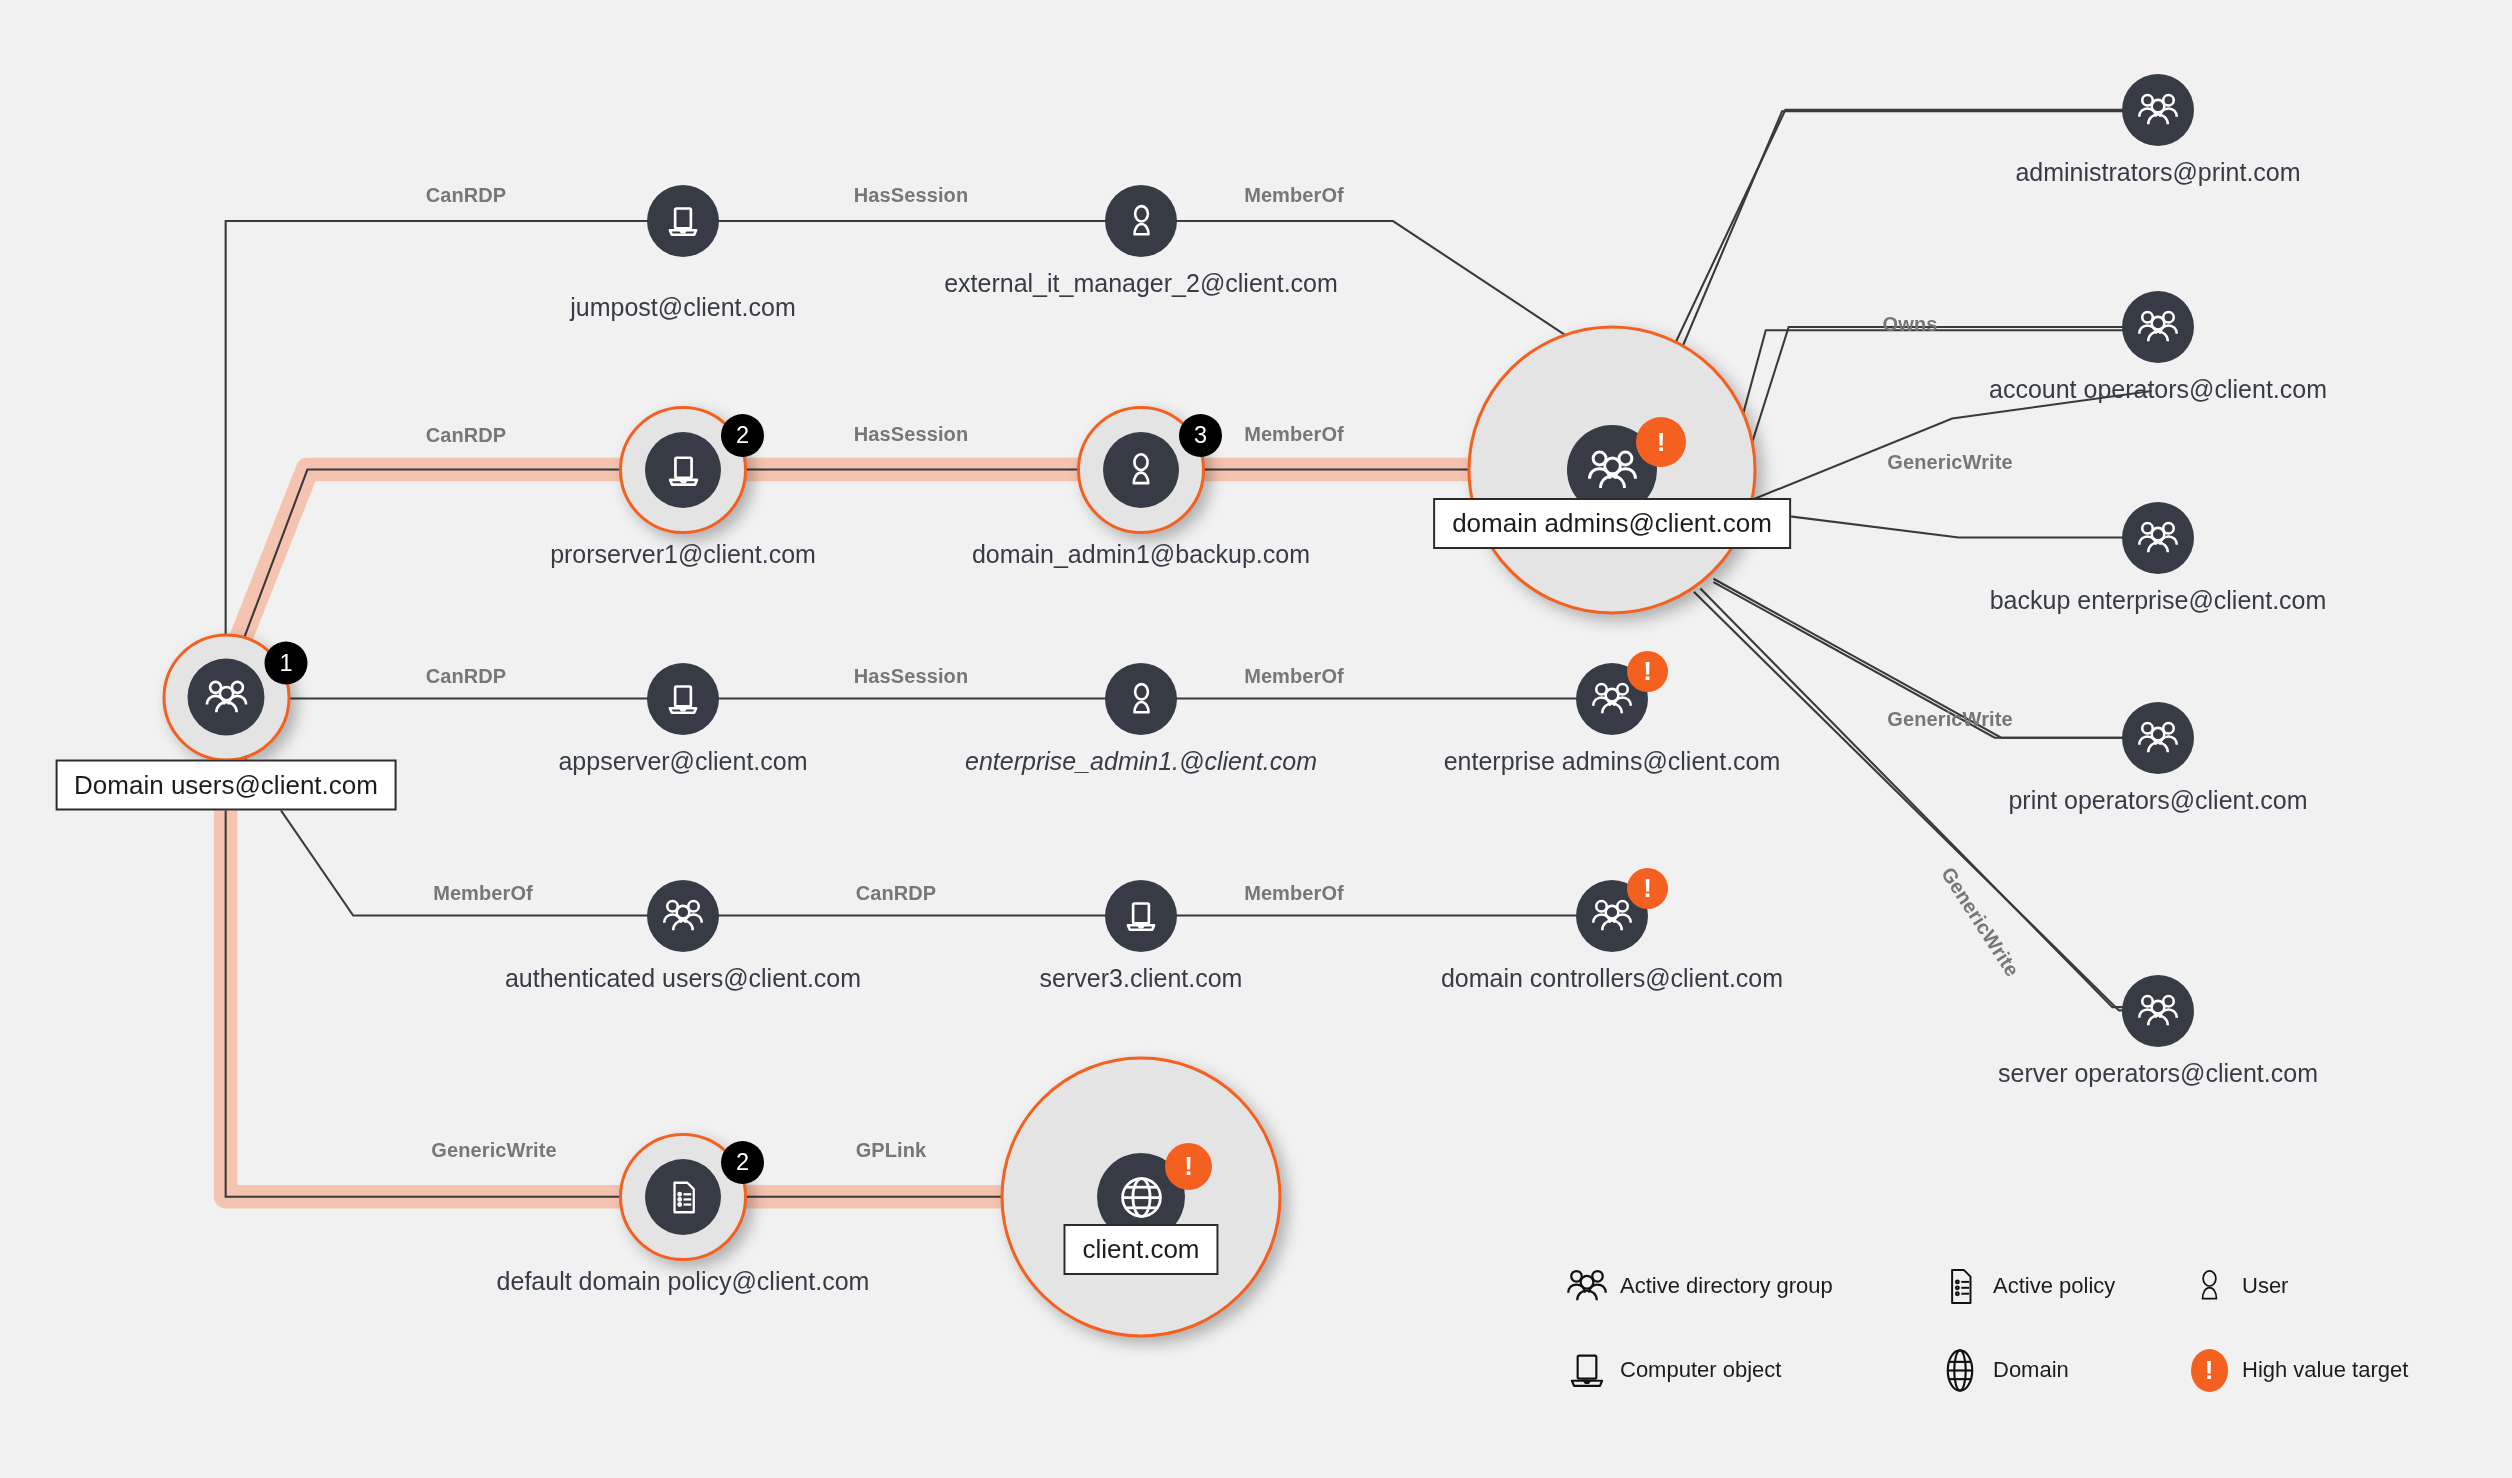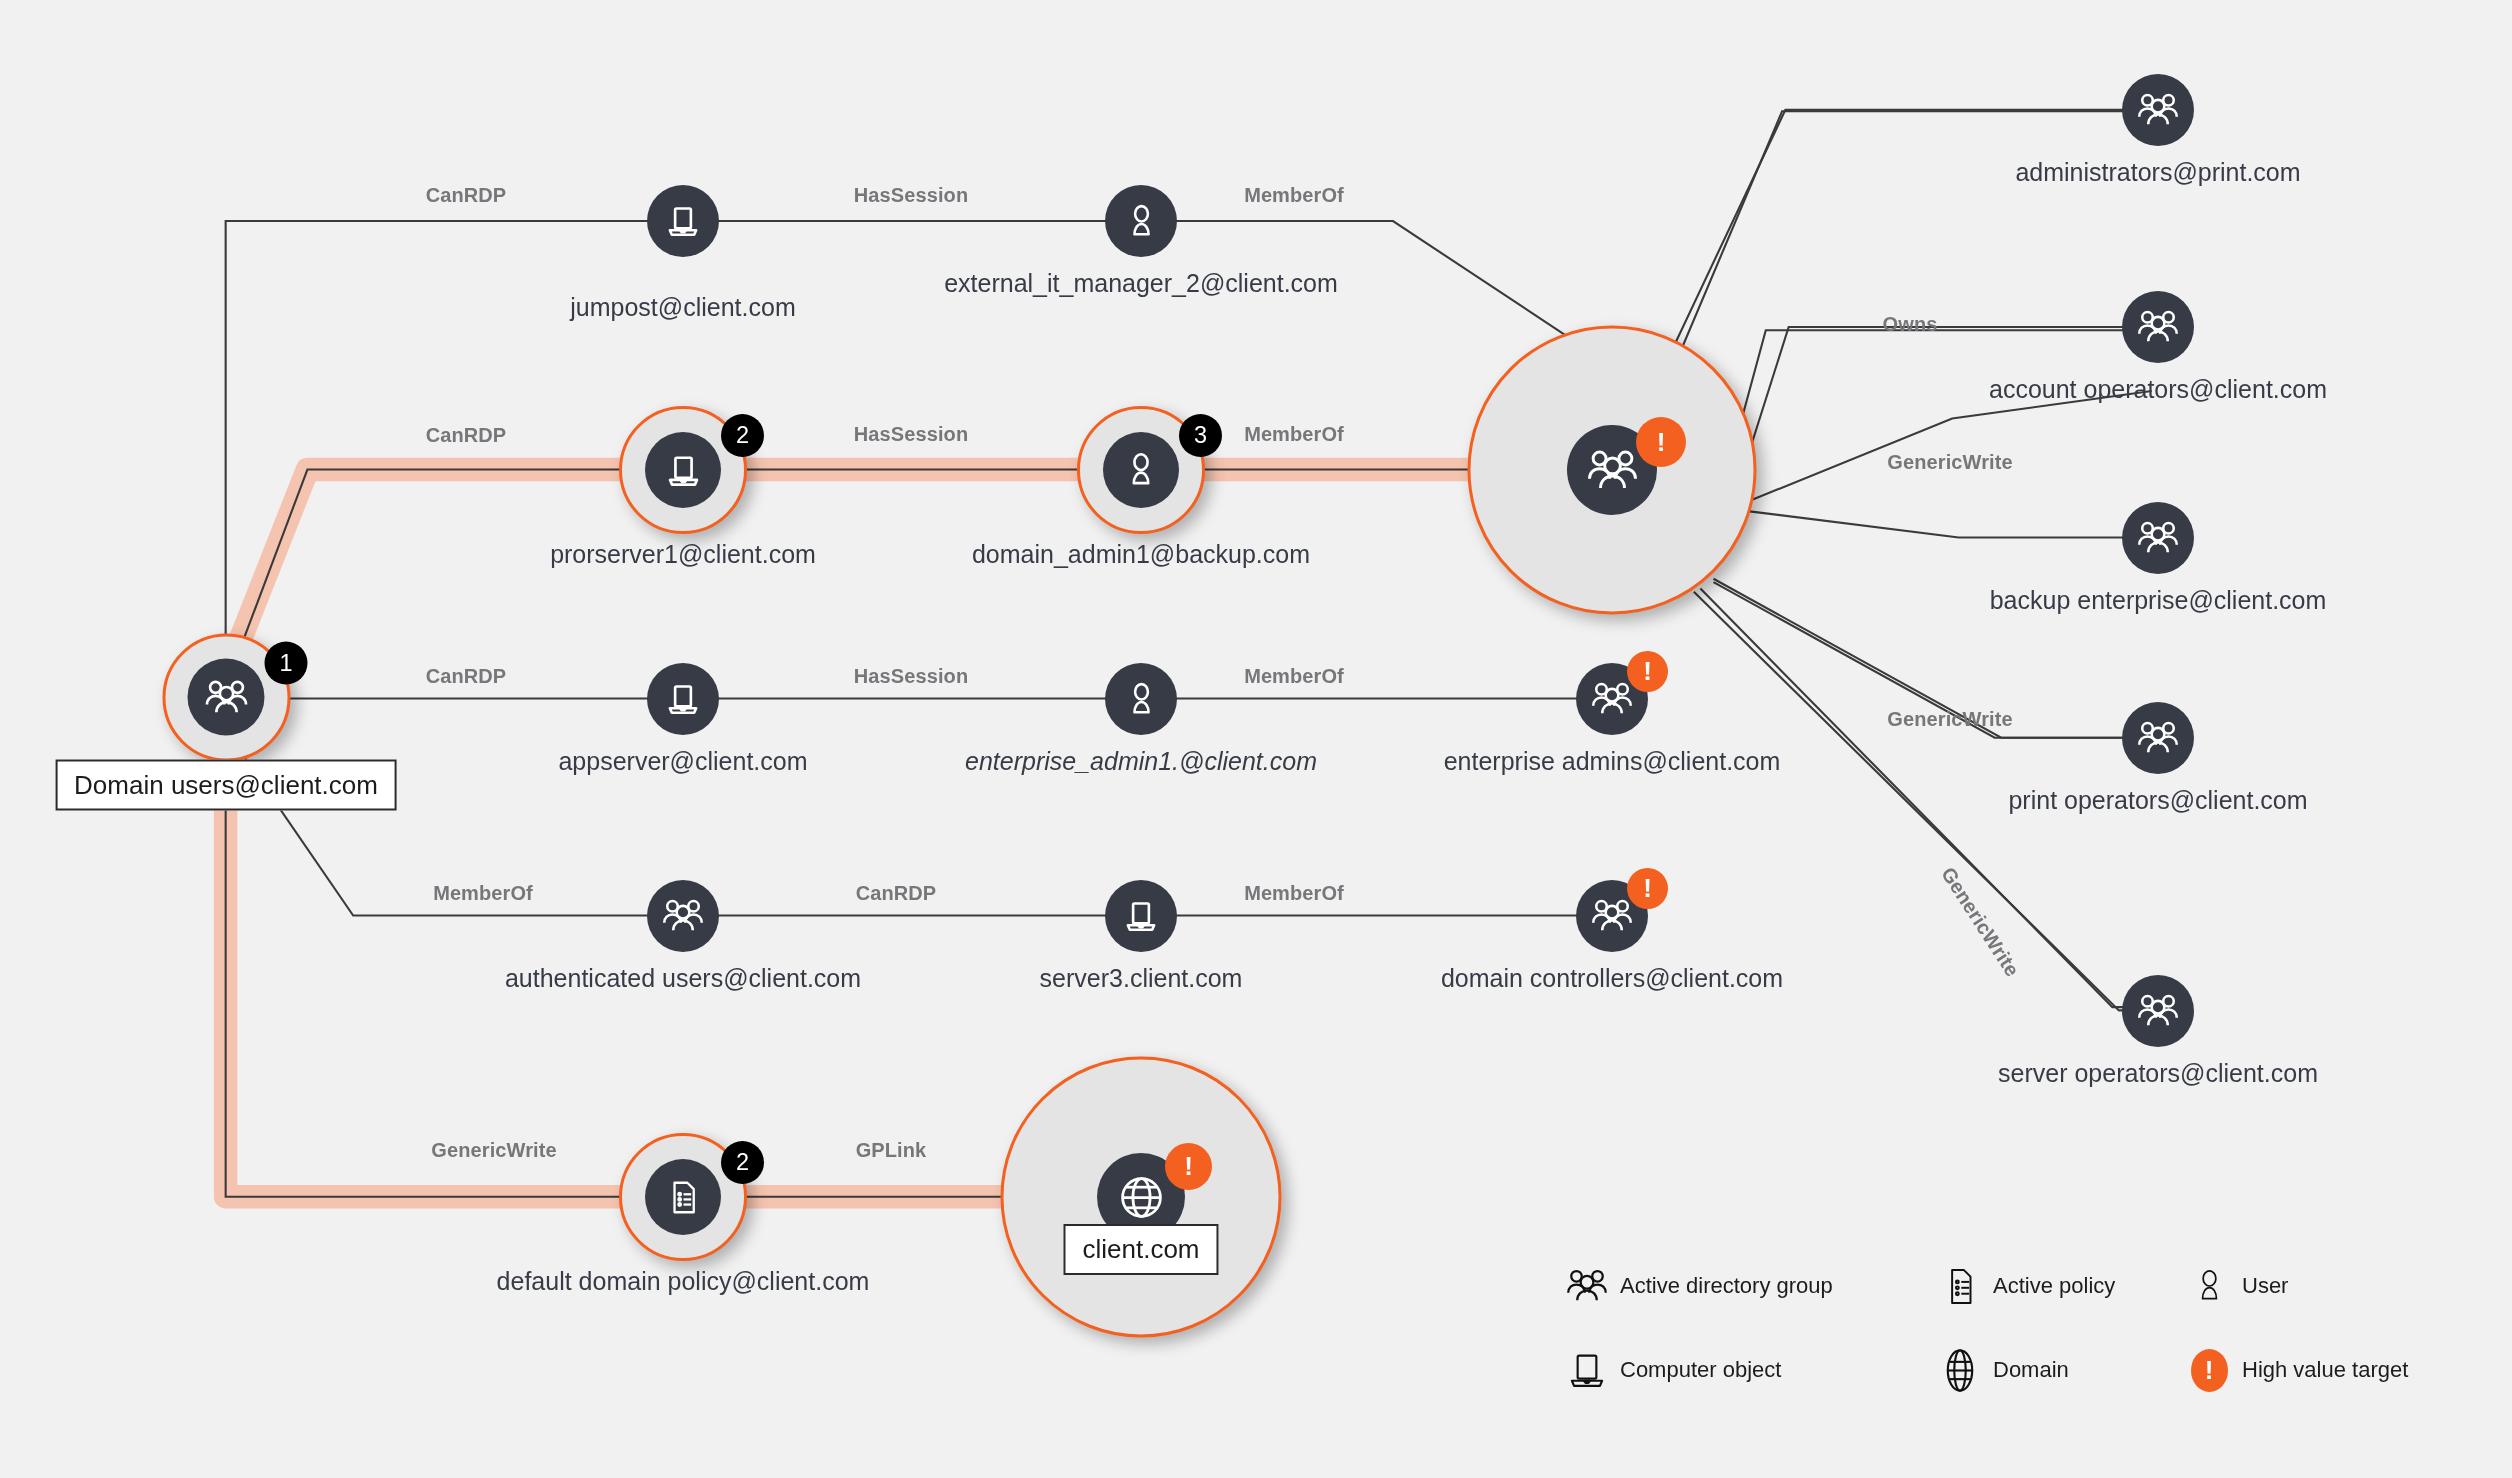--- a/index.html
+++ b/index.html
@@ -186,20 +186,21 @@
         <circle cx="18" cy="19" r="7"></circle>
             <path d="M7 41c0-7 5-11 11-11s11 4 11 11"></path>
         <circle cx="46" cy="19" r="7"></circle>
             <path d="M35 41c0-7 5-11 11-11s11 4 11 11"></path>
         <circle cx="32" cy="27" r="8.5"></circle>
             <path d="M19 51c0-8 6-13 13-13s13 5 13 13"></path>
       </g>
         </svg>
     </div>
     <div class="hvt" style="width:50px;height:50px;left:165px;top:88px;">!</div>
+    <div class="boxlabel" style="top:169px;">domain admins@client.com</div>
   </div>
 
   <div class="node" style="left:683px;top:699px;">
     <div class="disc" style="width:72px;height:72px;">
       <svg width="42" height="42" viewBox="0 0 64 64">
           <g fill="none" stroke="#fff" stroke-width="4" stroke-linejoin="round">
         <rect x="20" y="13" width="24" height="30" rx="2"></rect>
             <path d="M12 46h40l-3 7H15z"></path>
             <path d="M28 46h8l-2 3h-4z"></path>
       </g>

